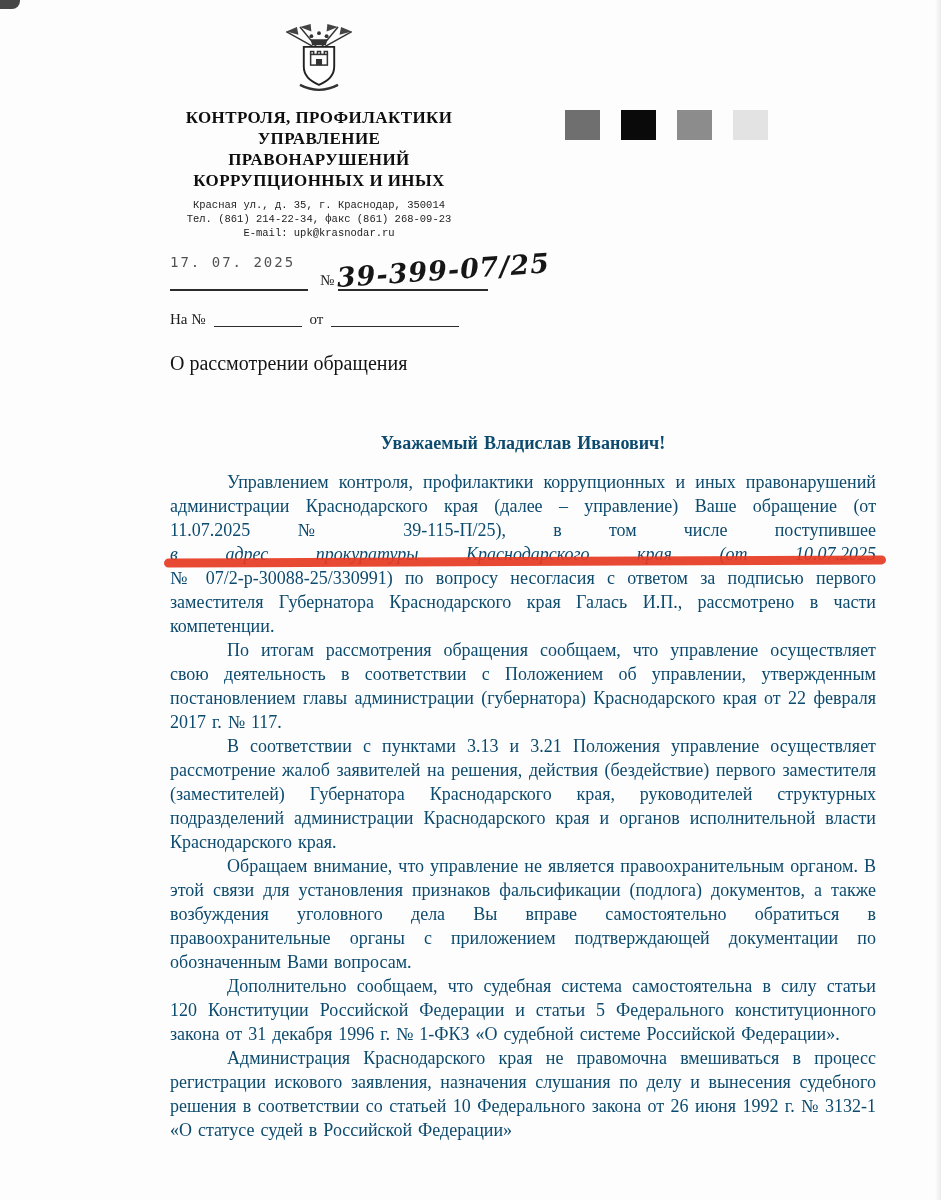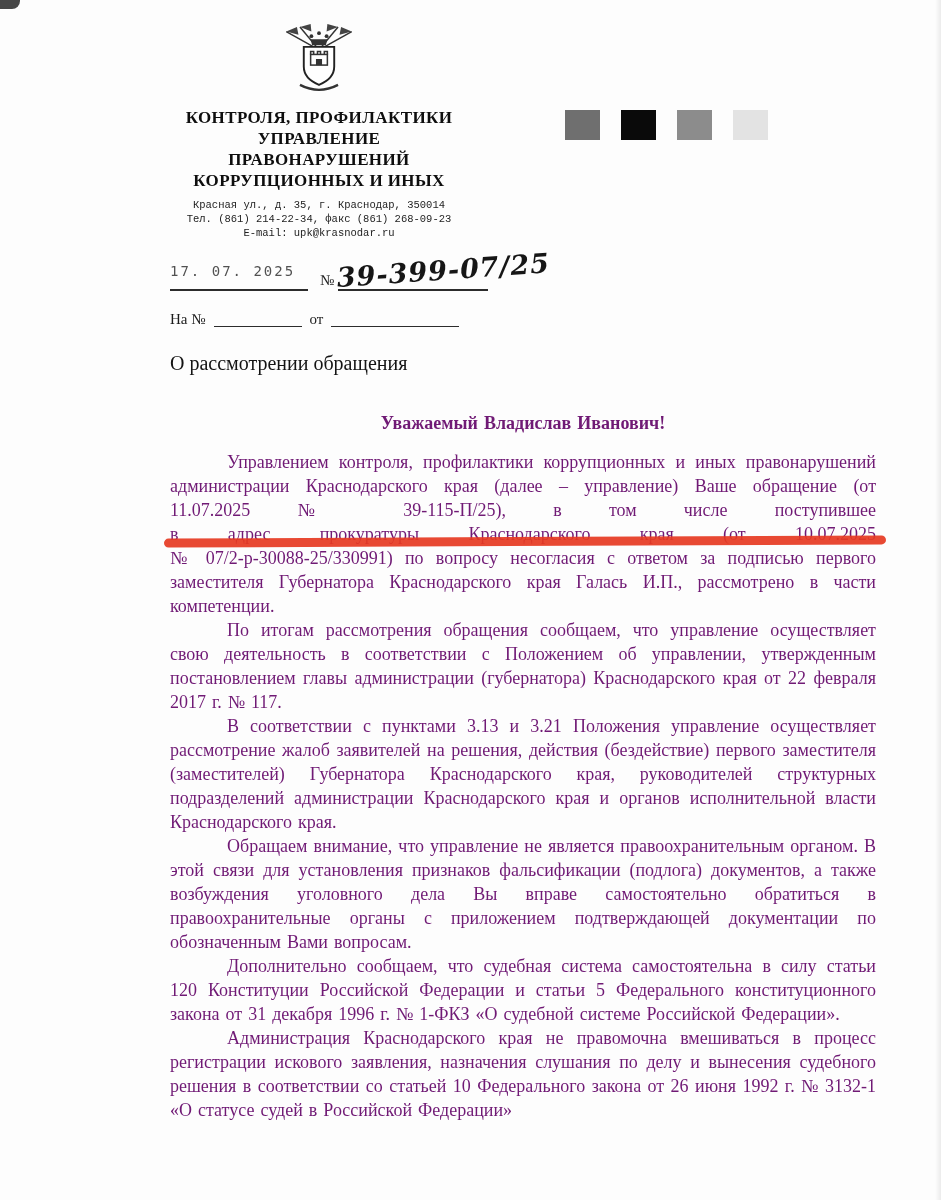--- a/index.html
+++ b/index.html
@@ -19,42 +19,42 @@
   .grayscale-strip { position:absolute; top:110px; left:565px; display:flex; gap:21px; }
   .gs { width:35px; height:30px; display:inline-block; }
 
   .letterhead { margin:24px 0 0 170px; width:298px; text-align:center; }
   .emblem { margin-bottom:6px; }
   .org-name { font-size:15px; letter-spacing:.6px; line-height:1.28; color:#171717; }
   .dept-name { margin-top:9px; font-size:17px; font-weight:bold; letter-spacing:.4px; line-height:1.24; color:#0e0e0e; }
   .contact { margin-top:7px; font-size:10.5px; line-height:1.34; color:#222;font-family:Liberation Mono, monospace; }
 
   .ref-row { display:flex; align-items:flex-end; margin:16px 0 0 170px; height:34px; }
-  .stamp-underline { border-bottom:2px solid #2c2c2c; width:138px; padding-bottom:9px;margin-top:28px; }
+  .stamp-underline { border-bottom:2px solid #2c2c2c; width:138px; padding-bottom:18px;margin-top:28px; }
   .stamp-date { font-family:"DejaVu Sans Mono",monospace; font-size:14px; letter-spacing:2px; color:#3a3a3a; opacity:.88; white-space:nowrap; }
   .no-sign { margin:0 4px 2px 12px; font-size:15px; }
   .hand-underline { border-bottom:2px solid #2c2c2c; width:150px; position:relative; height:26px; }
   .handwritten {
     position:absolute; left:0; bottom:-4px; font-size:27px; font-style:italic; font-weight:bold;
     font-family:"DejaVu Serif",serif; transform:rotate(-4deg); transform-origin:left bottom;
     white-space:nowrap; letter-spacing:1px; color:#161616;
   }
   .reply-row { display:flex; align-items:flex-start; margin:20px 0 0 170px; font-size:15px; }
   .blank-line { display:inline-block; border-bottom:1.5px solid #2c2c2c; height:16px; }
   .blank-line.w1 { width:88px; margin:0 8px 0 8px; }
   .blank-line.w2 { width:128px; margin-left:8px; }
 
   .subject { margin:24px 0 0 170px; font-size:20px; color:#141414; }
 
-  .body-text { margin:36px 0 0 170px; width:706px; font-size:18px; line-height:24px; word-spacing:1.5px; color:#701a75; }
+  .body-text { margin:56px 0 0 170px; width:706px; font-size:18px; line-height:24px; word-spacing:1.5px; color:#0c4a6e; }
   .salutation { text-align:center; font-weight:bold; margin-bottom:15px; }
   .para { text-align:justify; }
   .indent { text-indent:57px; }
   .just-all { text-align-last:justify; }
-  .marked-wrap { position:relative; }
+  .marked-wrap { position:relative;font-style:italic; }
   .red-marker {
     position:absolute; left:-6px; right:-10px; bottom:0; height:9px;
     border-radius:5px; opacity:.92; transform:rotate(-.25deg); pointer-events:none;
   }
 </style>
 </head>
 <body>
 
 <div class="page">
 

